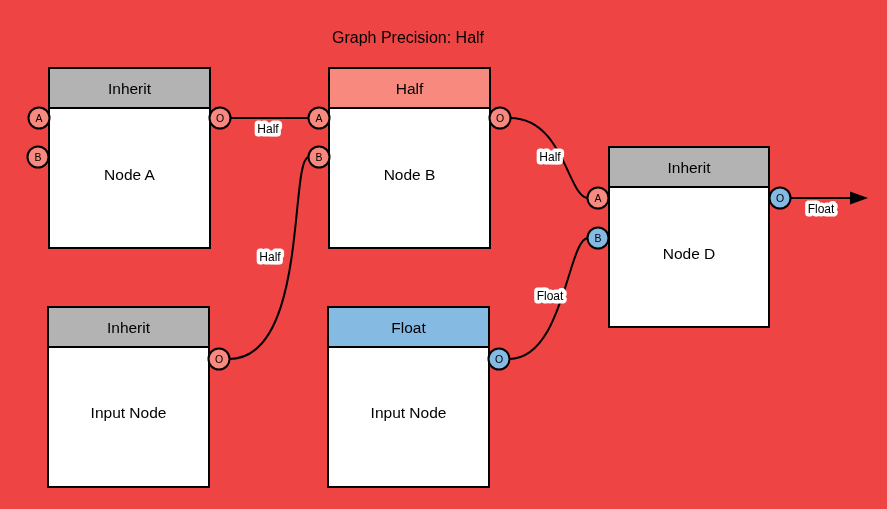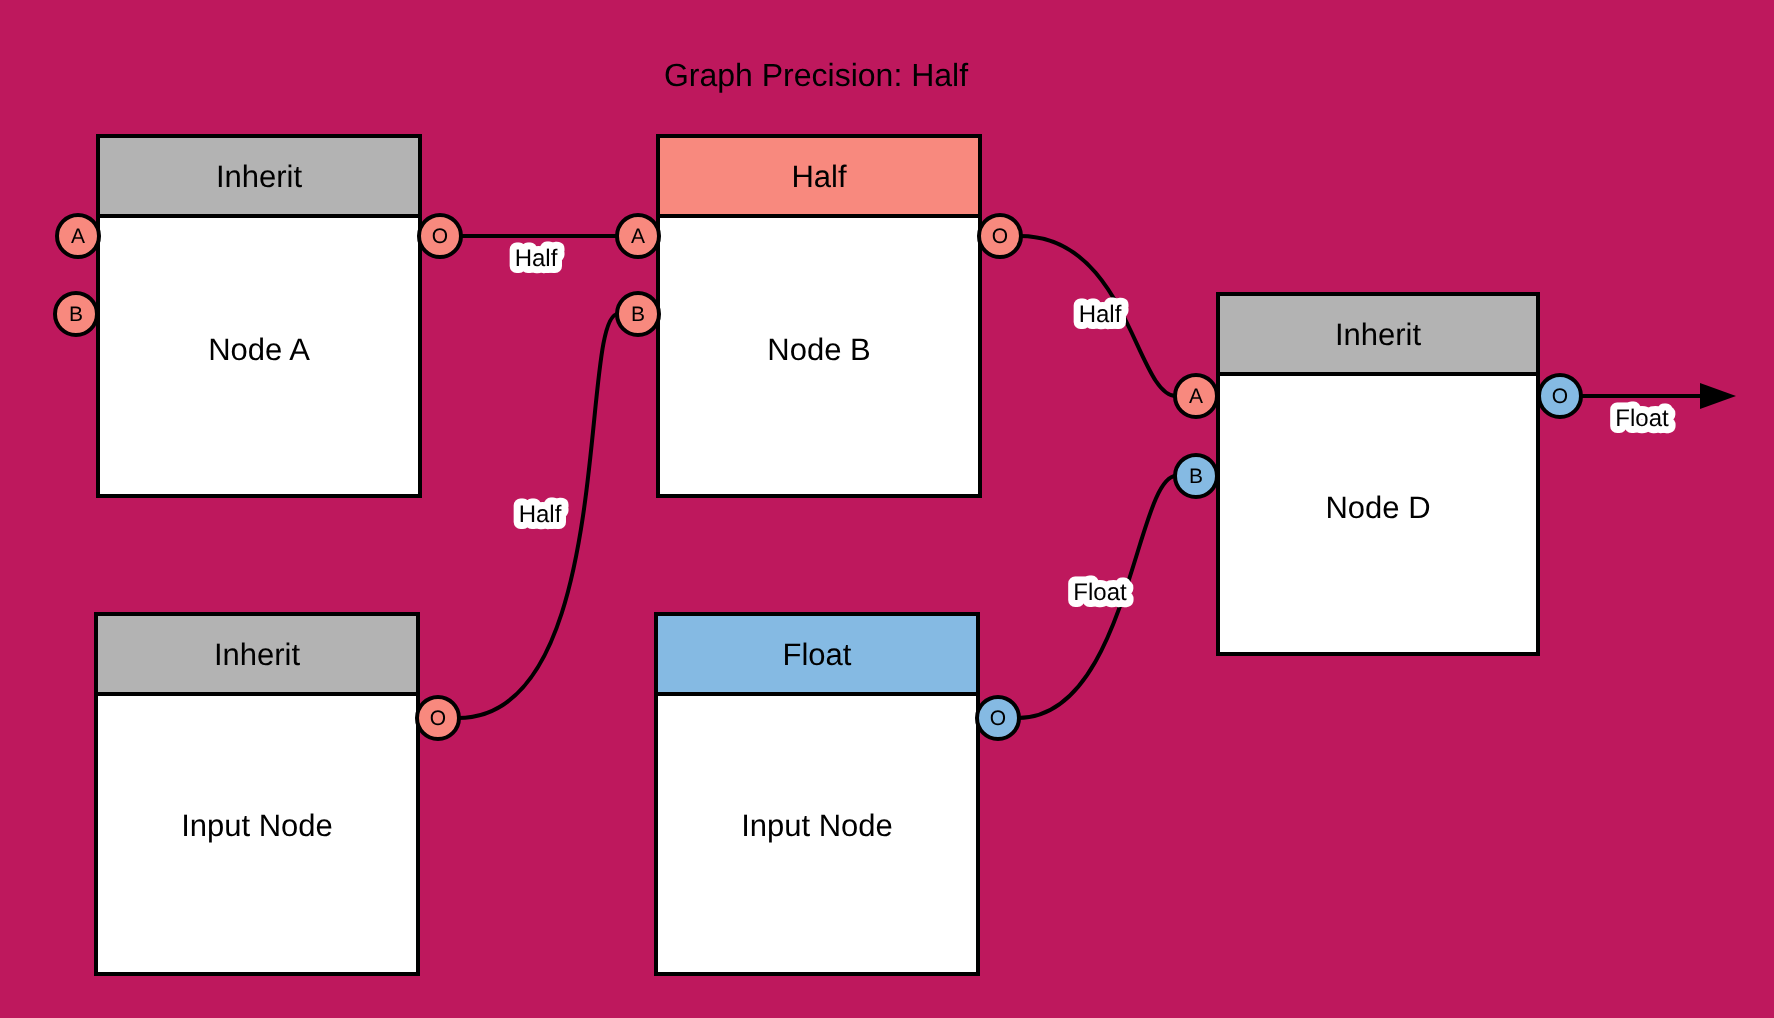--- a/index.html
+++ b/index.html
@@ -8,21 +8,21 @@
     background: #ffffff;
     width: 887px;
     height: 509px;
     overflow: hidden;
     font-family: "Liberation Sans", sans-serif;
   }
   .canvas {
     position: relative;
     width: 887px;
     height: 509px;
-    background: #be185d;
+    background: #ef4444;
   }
   svg { display: block; }
   text {
     font-family: "Liberation Sans", sans-serif;
     fill: #000000;
   }
   .title-text  { font-size: 16px;  text-anchor: middle; }
   .hdr-text    { font-size: 15.5px; text-anchor: middle; }
   .body-text   { font-size: 15.5px; text-anchor: middle; }
   .port-text   { font-size: 10.5px; text-anchor: middle; }

